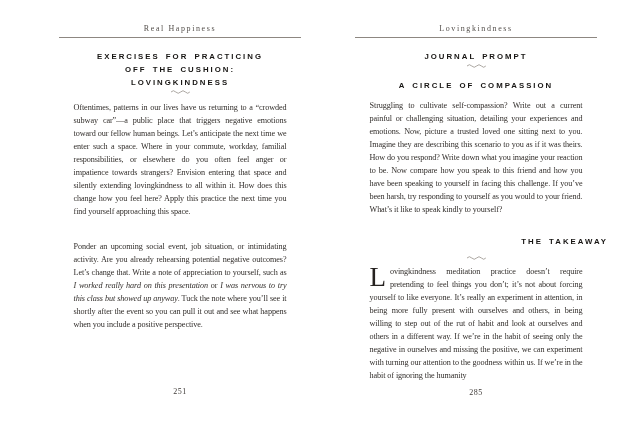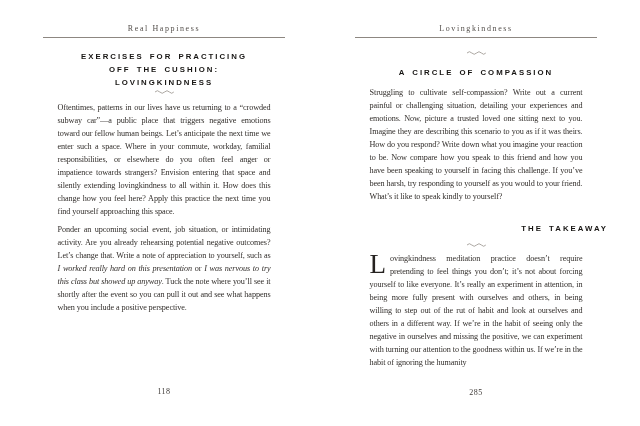--- a/index.html
+++ b/index.html
@@ -4,21 +4,21 @@
 <style>
   html, body { margin: 0; padding: 0; }
   body {
     width: 640px; height: 426px;
     background: #ffffff;
     font-family: "Liberation Serif", serif;
     position: relative;
     overflow: hidden;
   }
   .page { position: absolute; top: 0; width: 280px; height: 426px; }
-  #page-left  { left: 24px; }
+  #page-left  { left: 40px; }
   #page-right { left: 336px; }
 
   .running-head {
     margin-top: 24px;
     text-align: center;
     font-size: 8px;
     letter-spacing: 1.6px;
     color: #55504c;
   }
   .head-rule {
@@ -60,21 +60,21 @@
   .m-orn-tk     { margin-top: 2px; }
   .body-text {
     width: 213px;
     margin: 6px auto 0 auto;
     font-size: 8.2px;
     letter-spacing: -0.1px;
     line-height: 13px;
     text-align: justify;
     color: #322e2b;
   }
-  .m-para2 { margin-top: 5px; }
+  .m-para2 { margin-top: 22px; }
   .m-para-tk { margin-top: 4px; }
   .it { font-style: italic; }
   .dropcap {
     float: left;
     font-size: 27px;
     line-height: 22px;
     padding: 1px 4px 0 0;
     color: #262220;
   }
   .folio {
@@ -108,28 +108,29 @@
           <path d="M1 3 q2.4 -2.6 4.8 0 t4.8 0 t4.8 0 t4.4 0" fill="none" stroke="#a39d97" stroke-width="0.9"></path>
         </svg>
     </div>
 
 
     <p class="body-text">Oftentimes, patterns in our lives have us returning to a “crowded subway car”—a public place that triggers negative emotions toward our fellow human beings. Let’s anticipate the next time we enter such a space. Where in your commute, workday, familial responsibilities, or elsewhere do you often feel anger or impatience towards strangers? Envision entering that space and silently extending lovingkindness to all within it. How does this change how you feel here? Apply this practice the next time you find yourself approaching this space.</p>
 
 
     <p class="body-text m-para2"><span>Ponder an upcoming social event, job situation, or intimidating activity. Are you already rehearsing potential negative outcomes? Let’s change that. Write a note of appreciation to yourself, such as </span><span class="it">I worked really hard on this presentation</span><span> or </span><span class="it">I was nervous to try this class but showed up anyway</span><span>. Tuck the note where you’ll see it shortly after the event so you can pull it out and see what happens when you include a positive perspective.</span></p>
 
-    <div class="folio">118</div>
+    <div class="folio">251</div>
   </section>
 
   <section class="page" id="page-right">
     <div class="running-head">Lovingkindness</div>
     <div class="head-rule"></div>
 
     <h1 class="chapter-heading">
+      <span>JOURNAL PROMPT</span>
     </h1>
 
     <div class="ornament m-orn">
       <svg width="20" height="6" viewBox="0 0 20 6">
           <path d="M1 3 q2.4 -2.6 4.8 0 t4.8 0 t4.8 0 t4.4 0" fill="none" stroke="#a39d97" stroke-width="0.9"></path>
         </svg>
     </div>
 
     <h2 class="section-heading m-h2-right">A CIRCLE OF COMPASSION</h2>
 

